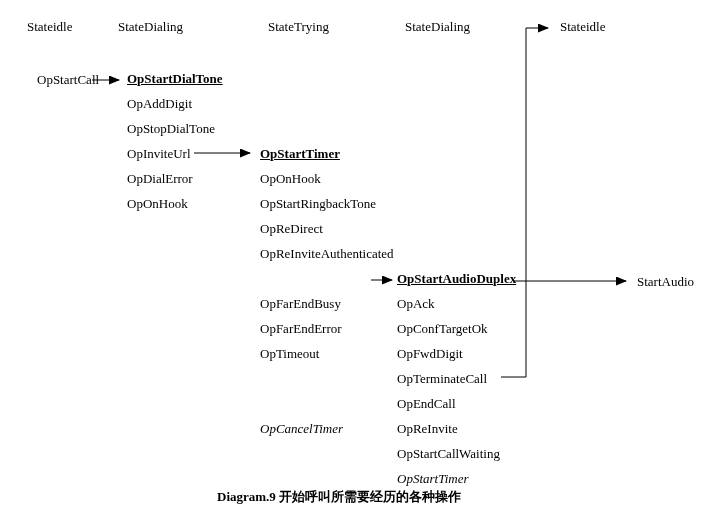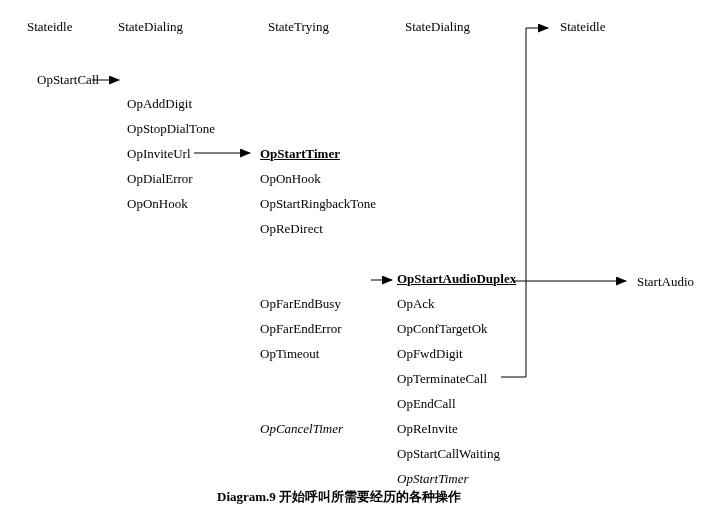--- a/index.html
+++ b/index.html
@@ -48,30 +48,32 @@
   </svg>
 
   <span class="lbl" style="left:27px;top:19px">Stateidle</span>
   <span class="lbl" style="left:118px;top:19px">StateDialing</span>
   <span class="lbl" style="left:268px;top:19px">StateTrying</span>
   <span class="lbl" style="left:405px;top:19px">StateDialing</span>
   <span class="lbl" style="left:560px;top:19px">Stateidle</span>
 
   <span class="lbl col-idle" style="top:72px">OpStartCall</span>
 
+  <span class="lbl col-dialing entry" style="top:71px">OpStartDialTone</span>
   <span class="lbl col-dialing" style="top:96px">OpAddDigit</span>
   <span class="lbl col-dialing" style="top:121px">OpStopDialTone</span>
   <span class="lbl col-dialing" style="top:146px">OpInviteUrl</span>
   <span class="lbl col-dialing" style="top:171px">OpDialError</span>
   <span class="lbl col-dialing" style="top:196px">OpOnHook</span>
 
   <span class="lbl col-trying entry" style="top:146px">OpStartTimer</span>
   <span class="lbl col-trying" style="top:171px">OpOnHook</span>
   <span class="lbl col-trying" style="top:196px">OpStartRingbackTone</span>
   <span class="lbl col-trying" style="top:221px">OpReDirect</span>
+  <span class="lbl col-trying" style="top:246px">OpReInviteAuthenticated</span>
   <span class="lbl col-trying" style="top:296px">OpFarEndBusy</span>
   <span class="lbl col-trying" style="top:321px">OpFarEndError</span>
   <span class="lbl col-trying" style="top:346px">OpTimeout</span>
   <span class="lbl col-trying post" style="top:421px">OpCancelTimer</span>
 
   <span class="lbl col-incall entry" style="top:271px">OpStartAudioDuplex</span>
   <span class="lbl col-incall" style="top:296px">OpAck</span>
   <span class="lbl col-incall" style="top:321px">OpConfTargetOk</span>
   <span class="lbl col-incall" style="top:346px">OpFwdDigit</span>
   <span class="lbl col-incall" style="top:371px">OpTerminateCall</span>

